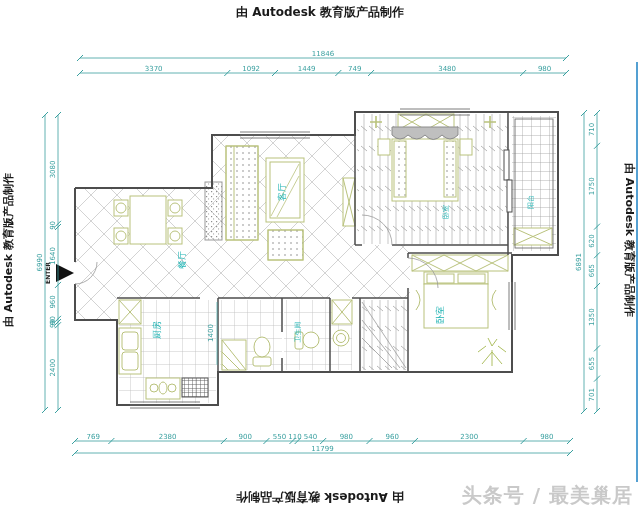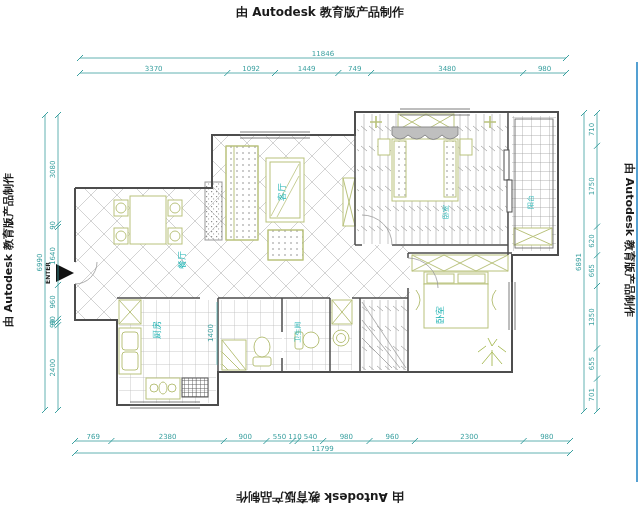--- a/index.html
+++ b/index.html
@@ -22,20 +22,21 @@
 </head>
 <body>
 
 <div class="stage">
 
   <div class="wm wm-top">由 Autodesk 教育版产品制作</div>
   <div class="wm wm-bottom">由 Autodesk 教育版产品制作</div>
   <div class="wm wm-left">由 Autodesk 教育版产品制作</div>
   <div class="wm wm-right">由 Autodesk 教育版产品制作</div>
   <div class="blue-line"></div>
+  <div class="branding">头条号 / 最美巢居</div>
 
   <svg width="641" height="513" viewBox="0 0 641 513">
     <defs>
       <pattern id="diamond" width="26" height="26" patternUnits="userSpaceOnUse">
         <path d="M0 0 L26 26 M26 0 L0 26" stroke="#c8c8c8" stroke-width="0.8" fill="none"></path>
       </pattern>
       <pattern id="sqgrid" width="13" height="13" patternUnits="userSpaceOnUse">
         <path d="M13 0 H0 V13" stroke="#bdbdbd" stroke-width="0.8" fill="none"></path>
       </pattern>
       <pattern id="sqgrid-s" width="9" height="9" patternUnits="userSpaceOnUse">

